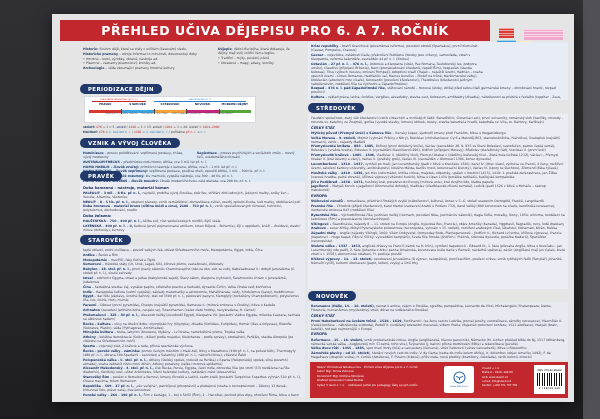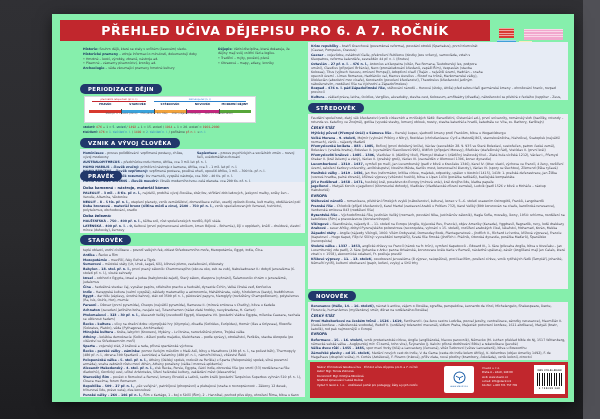--- a/index.html
+++ b/index.html
@@ -1,21 +1,21 @@
 <!DOCTYPE html>
 <html><head>
 <meta charset="utf-8">
 <style>
   html,body{margin:0;padding:0;}
   body{width:600px;height:419px;overflow:hidden;position:relative;
        font-family:"DejaVu Sans","Liberation Sans",sans-serif;
        background:linear-gradient(180deg,#303034 0%,#2a2a2d 55%,#1d1d20 100%);}
   .bg-strip{position:absolute;right:0;top:0;width:17px;height:419px;background:#505056;}
   .sheet{position:absolute;left:52px;top:14px;width:522px;height:388px;
-         background:#86efac;box-shadow:0 4px 14px rgba(0,0,0,.55);}
+         background:#e5e5e5;box-shadow:0 4px 14px rgba(0,0,0,.55);}
   .titlebar{position:absolute;left:8px;top:6px;width:430px;height:21px;background:#c1272d;
             display:flex;align-items:center;justify-content:center;}
   .titlebar h1{margin:0;color:#fff;font-size:12.5px;font-weight:bold;letter-spacing:.6px;white-space:nowrap;}
   .pill{position:absolute;background:#21386b;color:#fff;font-weight:bold;font-size:5.4px;
         letter-spacing:.4px;padding:2px 8px;border-radius:6px;white-space:nowrap;}
   .blk{position:absolute;overflow:hidden;padding:2px 3px;box-sizing:border-box;}
   .ln{font-size:3.2px;line-height:1.25;color:#3c3c44;margin-bottom:.8px;}
   .ln b{color:#1e3560;}
   .ln.sh{color:#1e3560;font-weight:bold;font-size:3.6px;margin-top:1.5px;}
   .tint-a{background:#e7ecf5;} .tint-b{background:#dde8f5;} .tint-c{background:#ecedf4;} .tint-d{background:#e8eaf2;}

